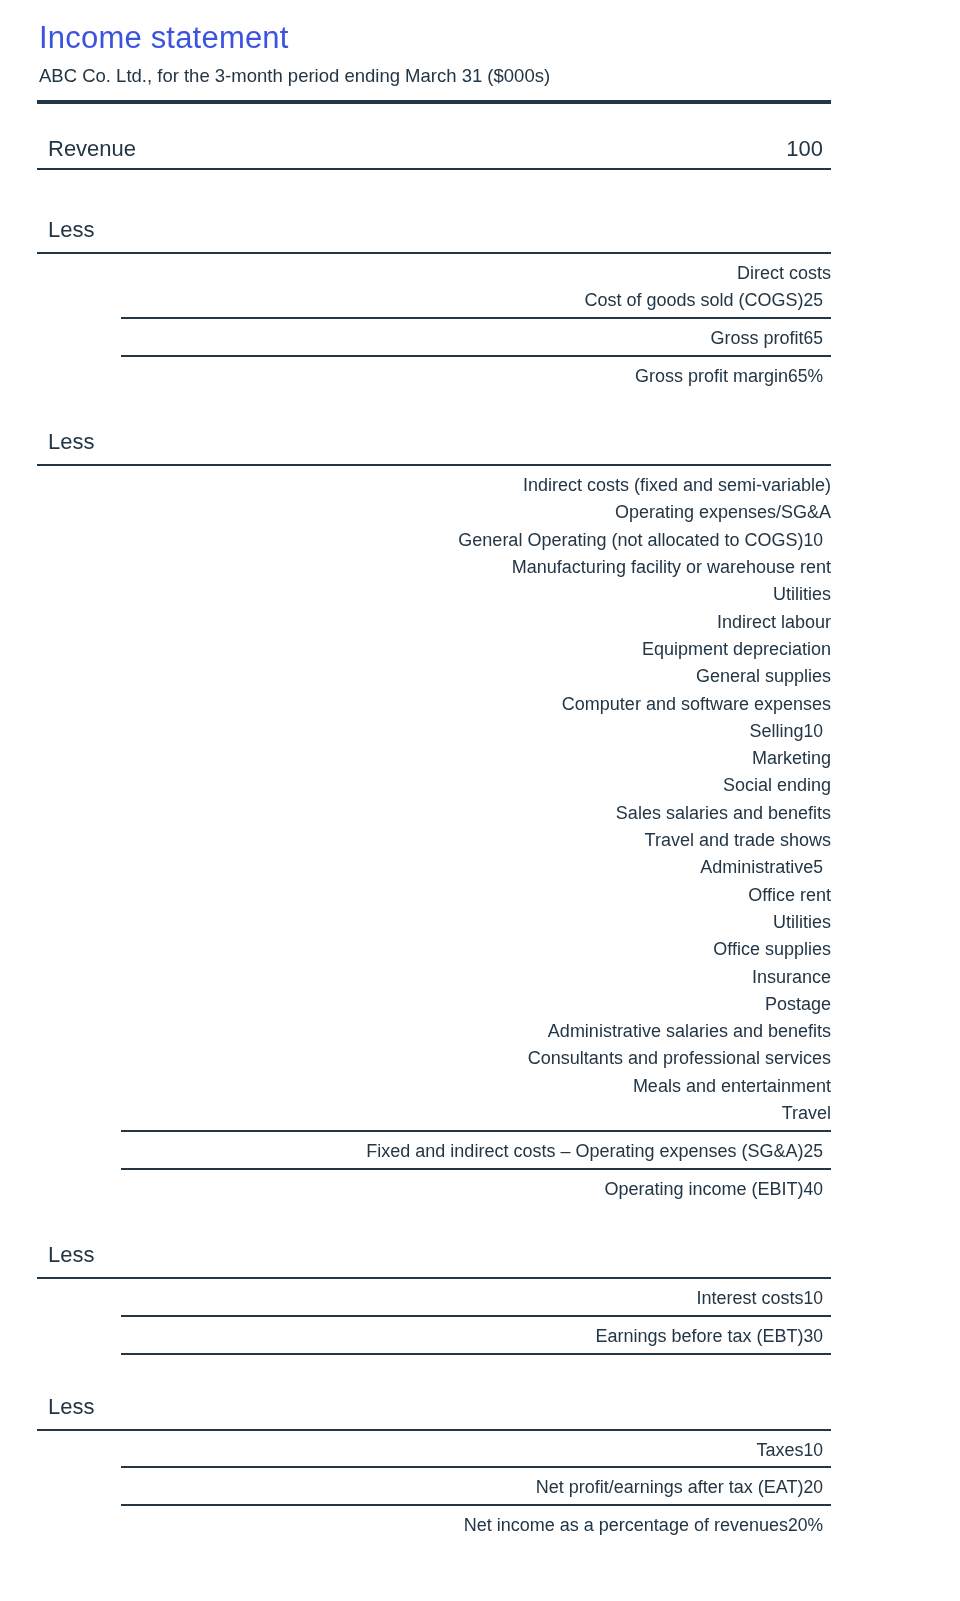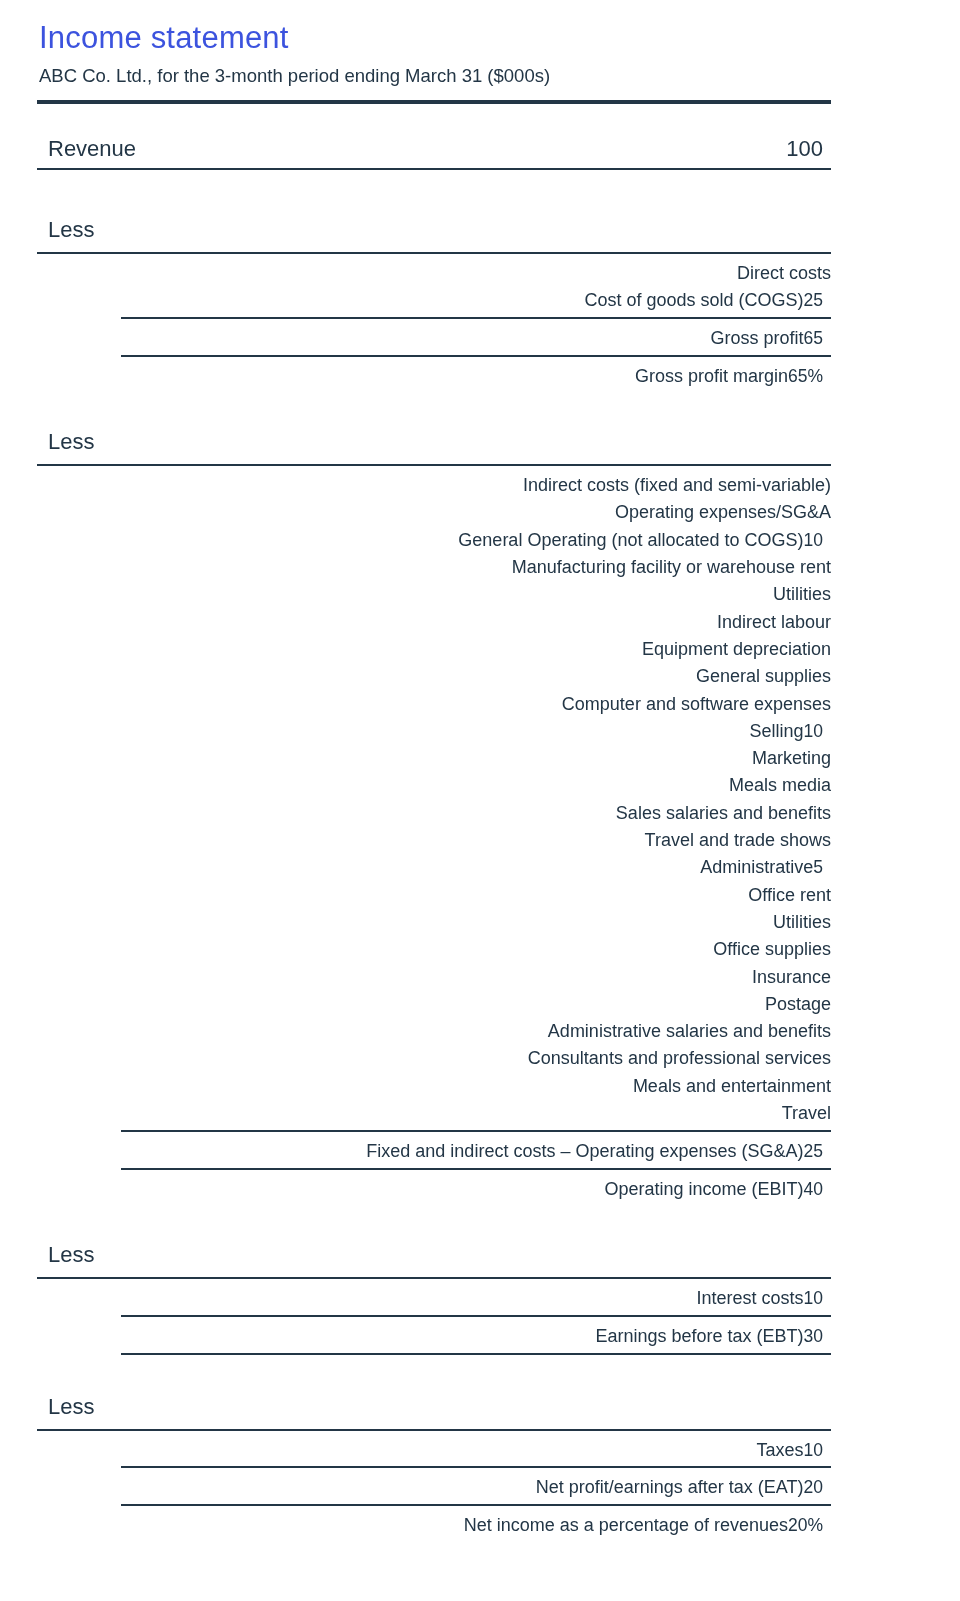--- a/index.html
+++ b/index.html
@@ -111,21 +111,21 @@
           <span class="rlabel i3">Computer and software expenses</span>
         </div>
         <div class="row">
           <span class="rlabel i2">Selling</span>
           <span class="rvalue">10</span>
         </div>
         <div class="row">
           <span class="rlabel i3">Marketing</span>
         </div>
         <div class="row">
-          <span class="rlabel i3">Meals media</span>
+          <span class="rlabel i3">Social ending</span>
         </div>
         <div class="row">
           <span class="rlabel i3">Sales salaries and benefits</span>
         </div>
         <div class="row">
           <span class="rlabel i3">Travel and trade shows</span>
         </div>
         <div class="row">
           <span class="rlabel i2">Administrative</span>
           <span class="rvalue">5</span>

